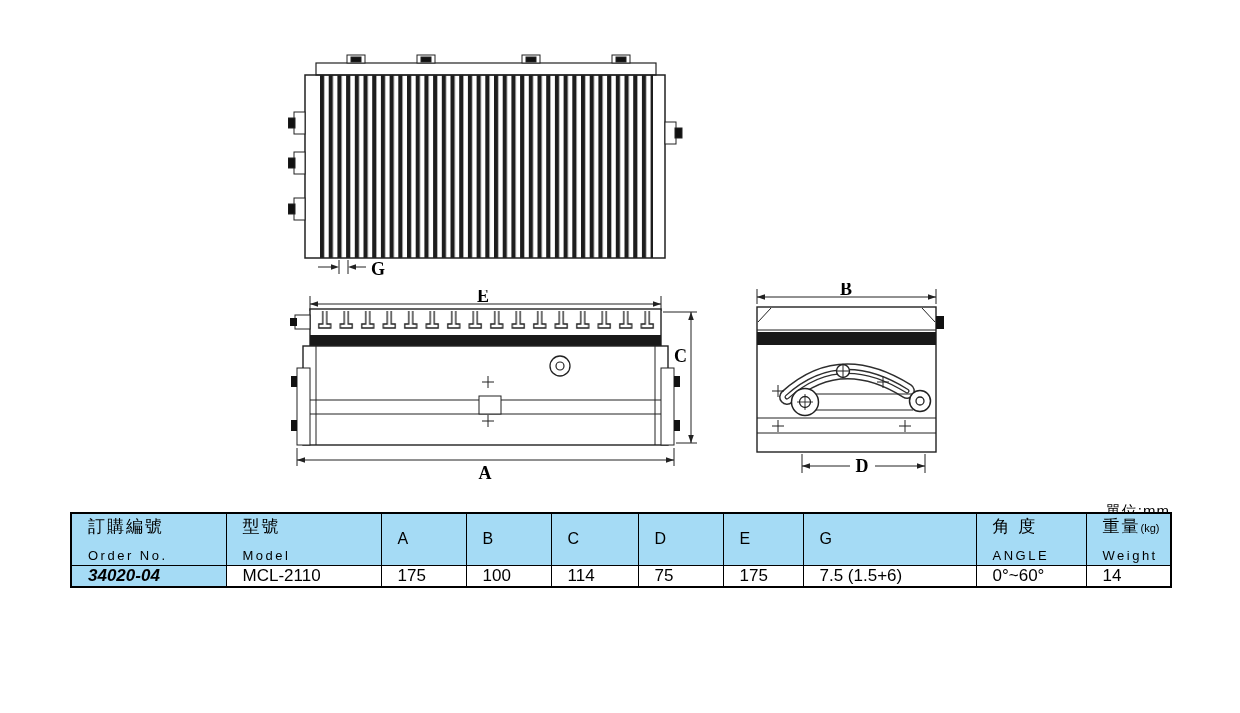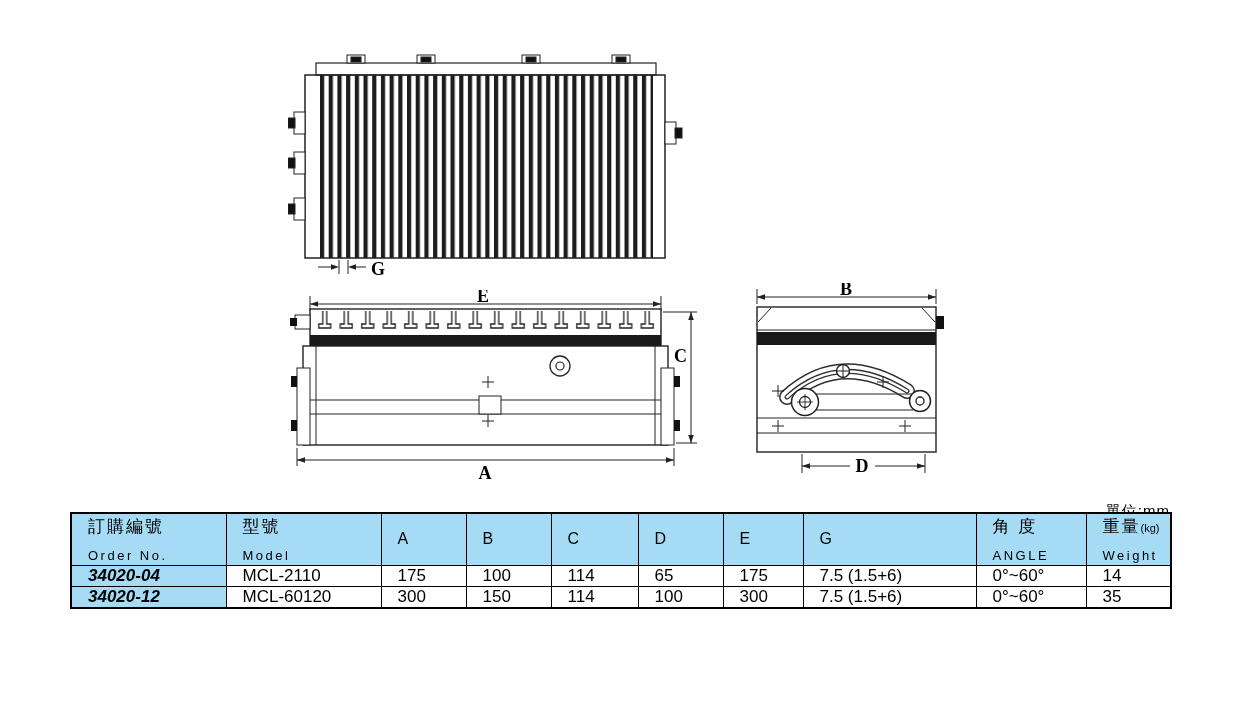--- a/index.html
+++ b/index.html
@@ -228,34 +228,22 @@
         </th>
       </tr>
     </thead>
     <tbody>
       <tr>
         <td class="order">34020-04</td>
         <td>MCL-2110</td>
         <td>175</td>
         <td>100</td>
         <td>114</td>
-        <td>65</td>
+        <td>75</td>
         <td>175</td>
         <td>7.5 (1.5+6)</td>
         <td>0°~60°</td>
         <td>14</td>
       </tr>
-      <tr>
-        <td class="order">34020-12</td>
-        <td>MCL-60120</td>
-        <td>300</td>
-        <td>150</td>
-        <td>114</td>
-        <td>100</td>
-        <td>300</td>
-        <td>7.5 (1.5+6)</td>
-        <td>0°~60°</td>
-        <td>35</td>
-      </tr>
     </tbody>
   </table>
 
 </div>
 
 </body></html>

